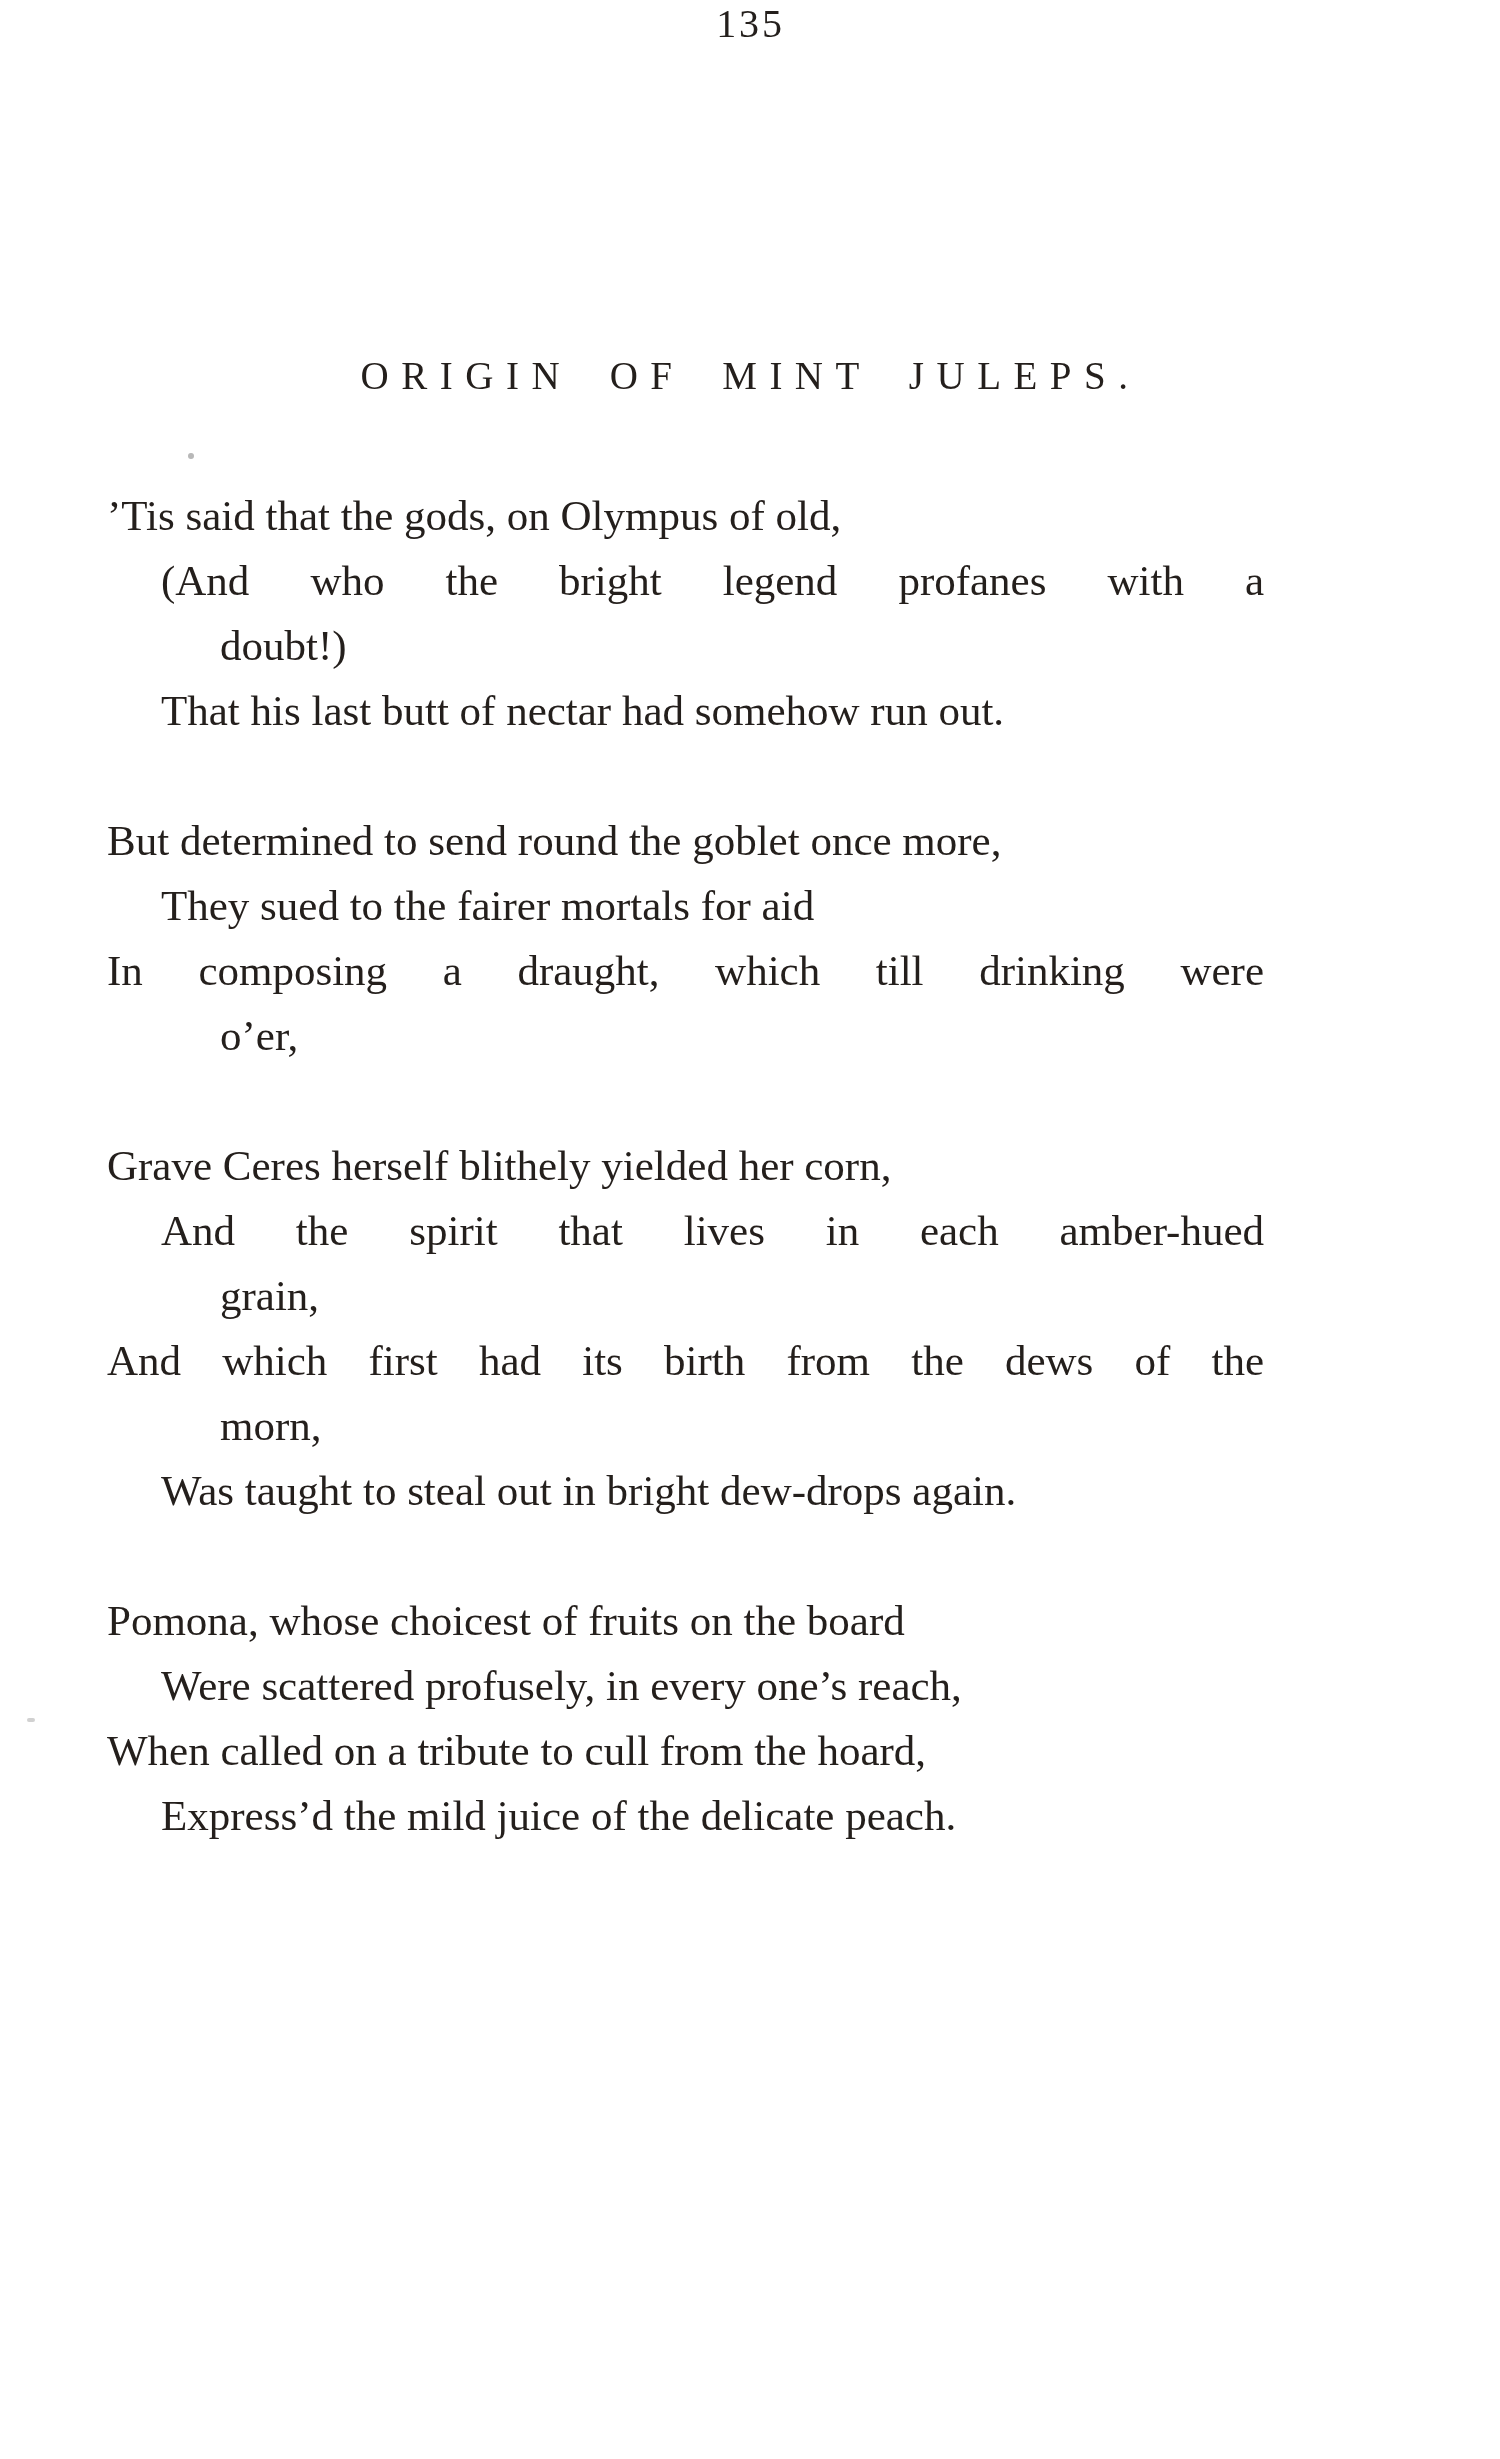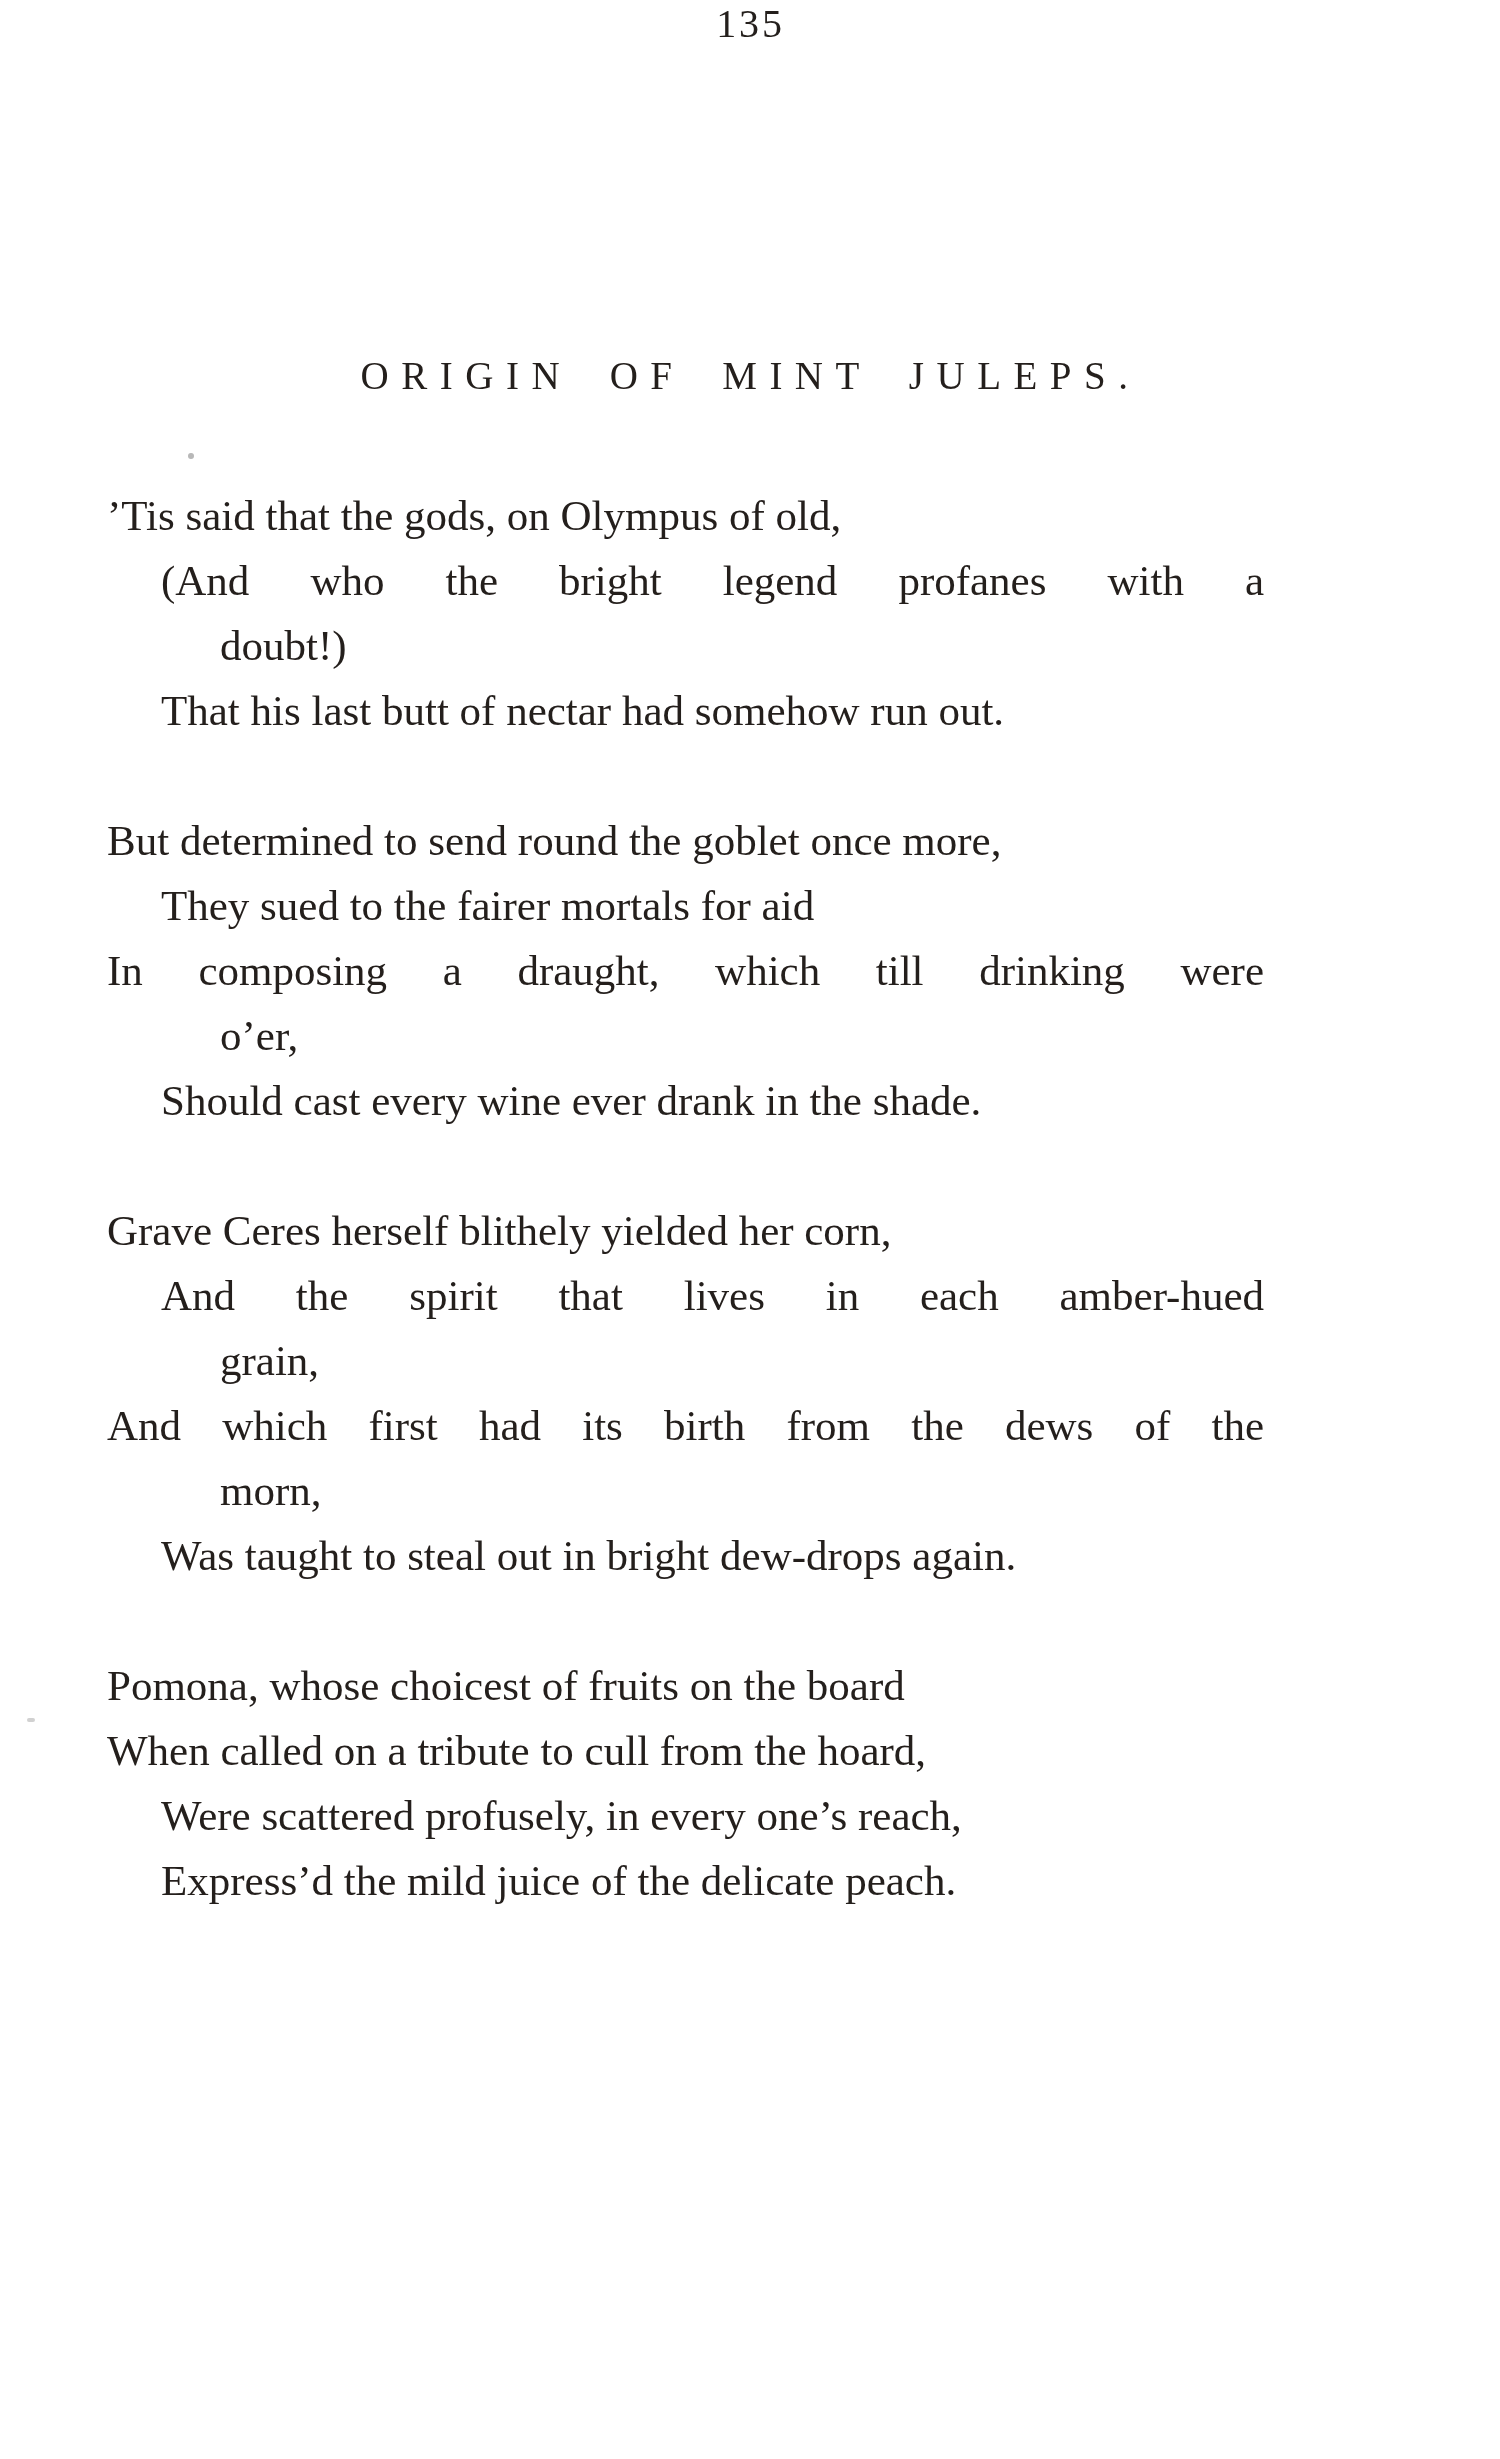--- a/index.html
+++ b/index.html
@@ -84,31 +84,30 @@
         <div class="line indent-0">’Tis said that the gods, on Olympus of old,</div>
         <div class="line indent-1 justify">(And who the bright legend profanes with a</div>
         <div class="line indent-2">doubt!)</div>
         <div class="line indent-1">That his last butt of nectar had somehow run out.</div>
       </div>
       <div class="stanza">
         <div class="line indent-0">But determined to send round the goblet once more,</div>
         <div class="line indent-1">They sued to the fairer mortals for aid</div>
         <div class="line indent-0 justify">In composing a draught, which till drinking were</div>
         <div class="line indent-2">o’er,</div>
-        <div class="line indent-1">Should cast every wine ever drank in the shade.</div>
       </div>
       <div class="stanza">
         <div class="line indent-0">Grave Ceres herself blithely yielded her corn,</div>
         <div class="line indent-1 justify">And the spirit that lives in each amber-hued</div>
         <div class="line indent-2">grain,</div>
         <div class="line indent-0 justify">And which first had its birth from the dews of the</div>
         <div class="line indent-2">morn,</div>
         <div class="line indent-1">Was taught to steal out in bright dew-drops again.</div>
       </div>
       <div class="stanza">
         <div class="line indent-0">Pomona, whose choicest of fruits on the board</div>
+        <div class="line indent-1">Were scattered profusely, in every one’s reach,</div>
         <div class="line indent-0">When called on a tribute to cull from the hoard,</div>
-        <div class="line indent-1">Were scattered profusely, in every one’s reach,</div>
         <div class="line indent-1">Express’d the mild juice of the delicate peach.</div>
       </div>
     </div>
 </div>
 
 
 </body></html>

